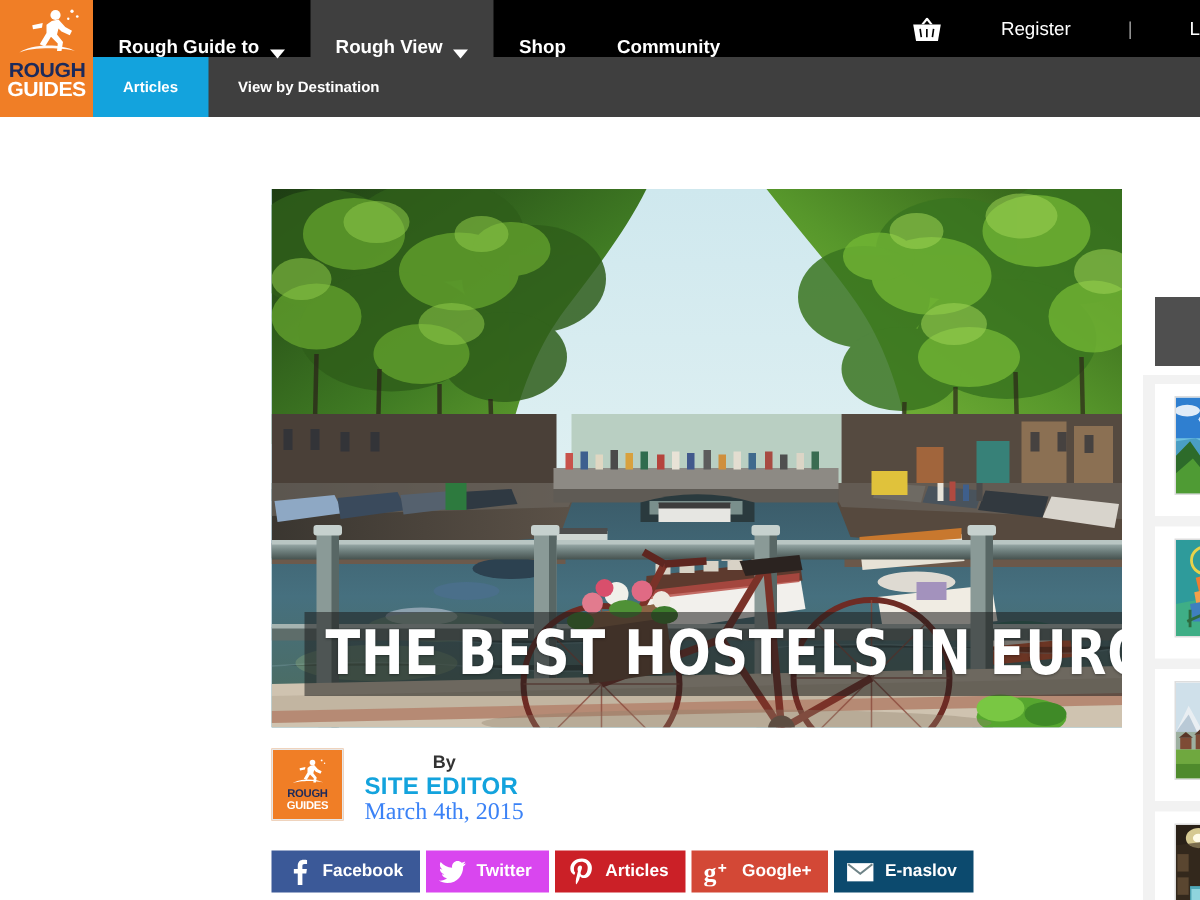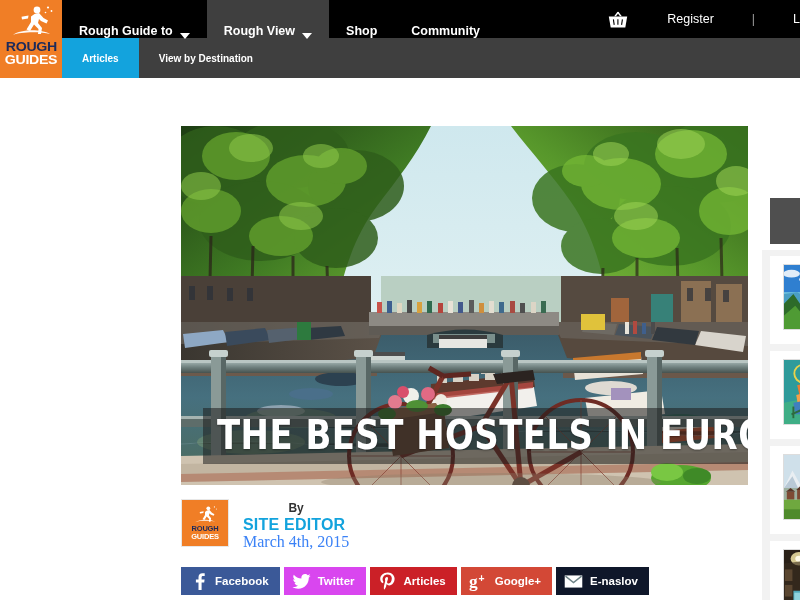--- a/index.html
+++ b/index.html
@@ -662,21 +662,21 @@
       <div class="share-btn" style="background:#D34836">
         <span class="sicon">
           <svg width="22" height="19" viewBox="0 0 22 19">
             <text x="0" y="16" font-family="Liberation Serif, serif" font-size="20" fill="#ffffff">g</text>
             <text x="11" y="10" font-family="Liberation Sans, sans-serif" font-size="12" fill="#ffffff">+</text>
           </svg>
         </span>
         <span>Google+</span>
       </div>
 
-      <div class="share-btn" style="background:#0f172a">
+      <div class="share-btn" style="background:#0c4a6e">
         <span class="sicon">
           <svg width="21" height="15" viewBox="0 0 21 15">
             <rect x="0.8" y="0.8" width="19.4" height="13.4" fill="#ffffff"></rect>
             <path d="M1.6 1.6 L10.5 8.6 L19.4 1.6" stroke="#6E8387" stroke-width="1.6" fill="none"></path>
           </svg>
         </span>
         <span>E-naslov</span>
       </div>
 
     </div>

